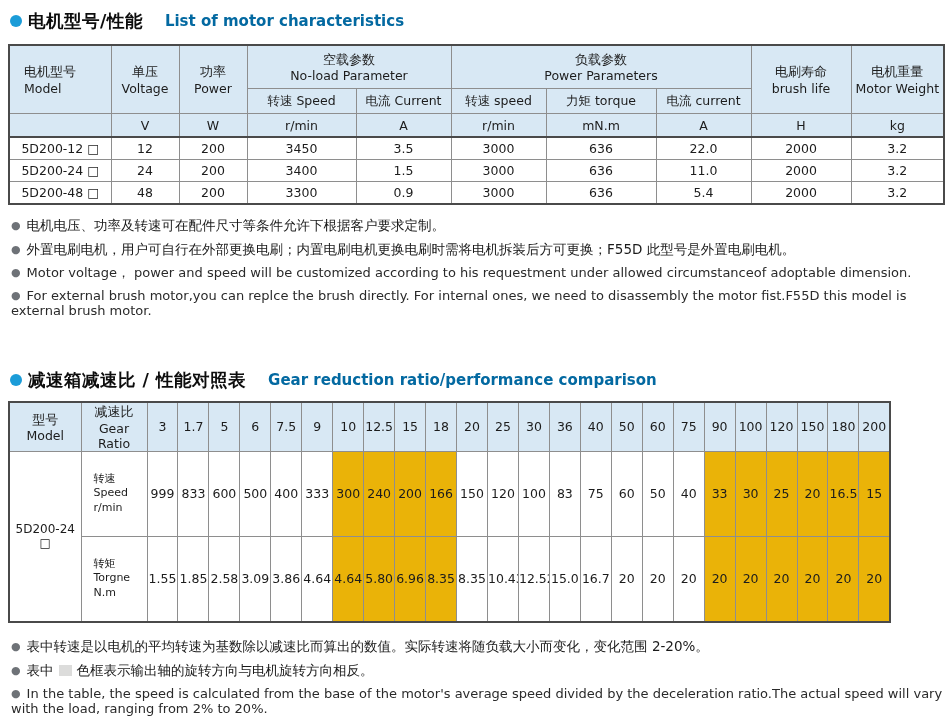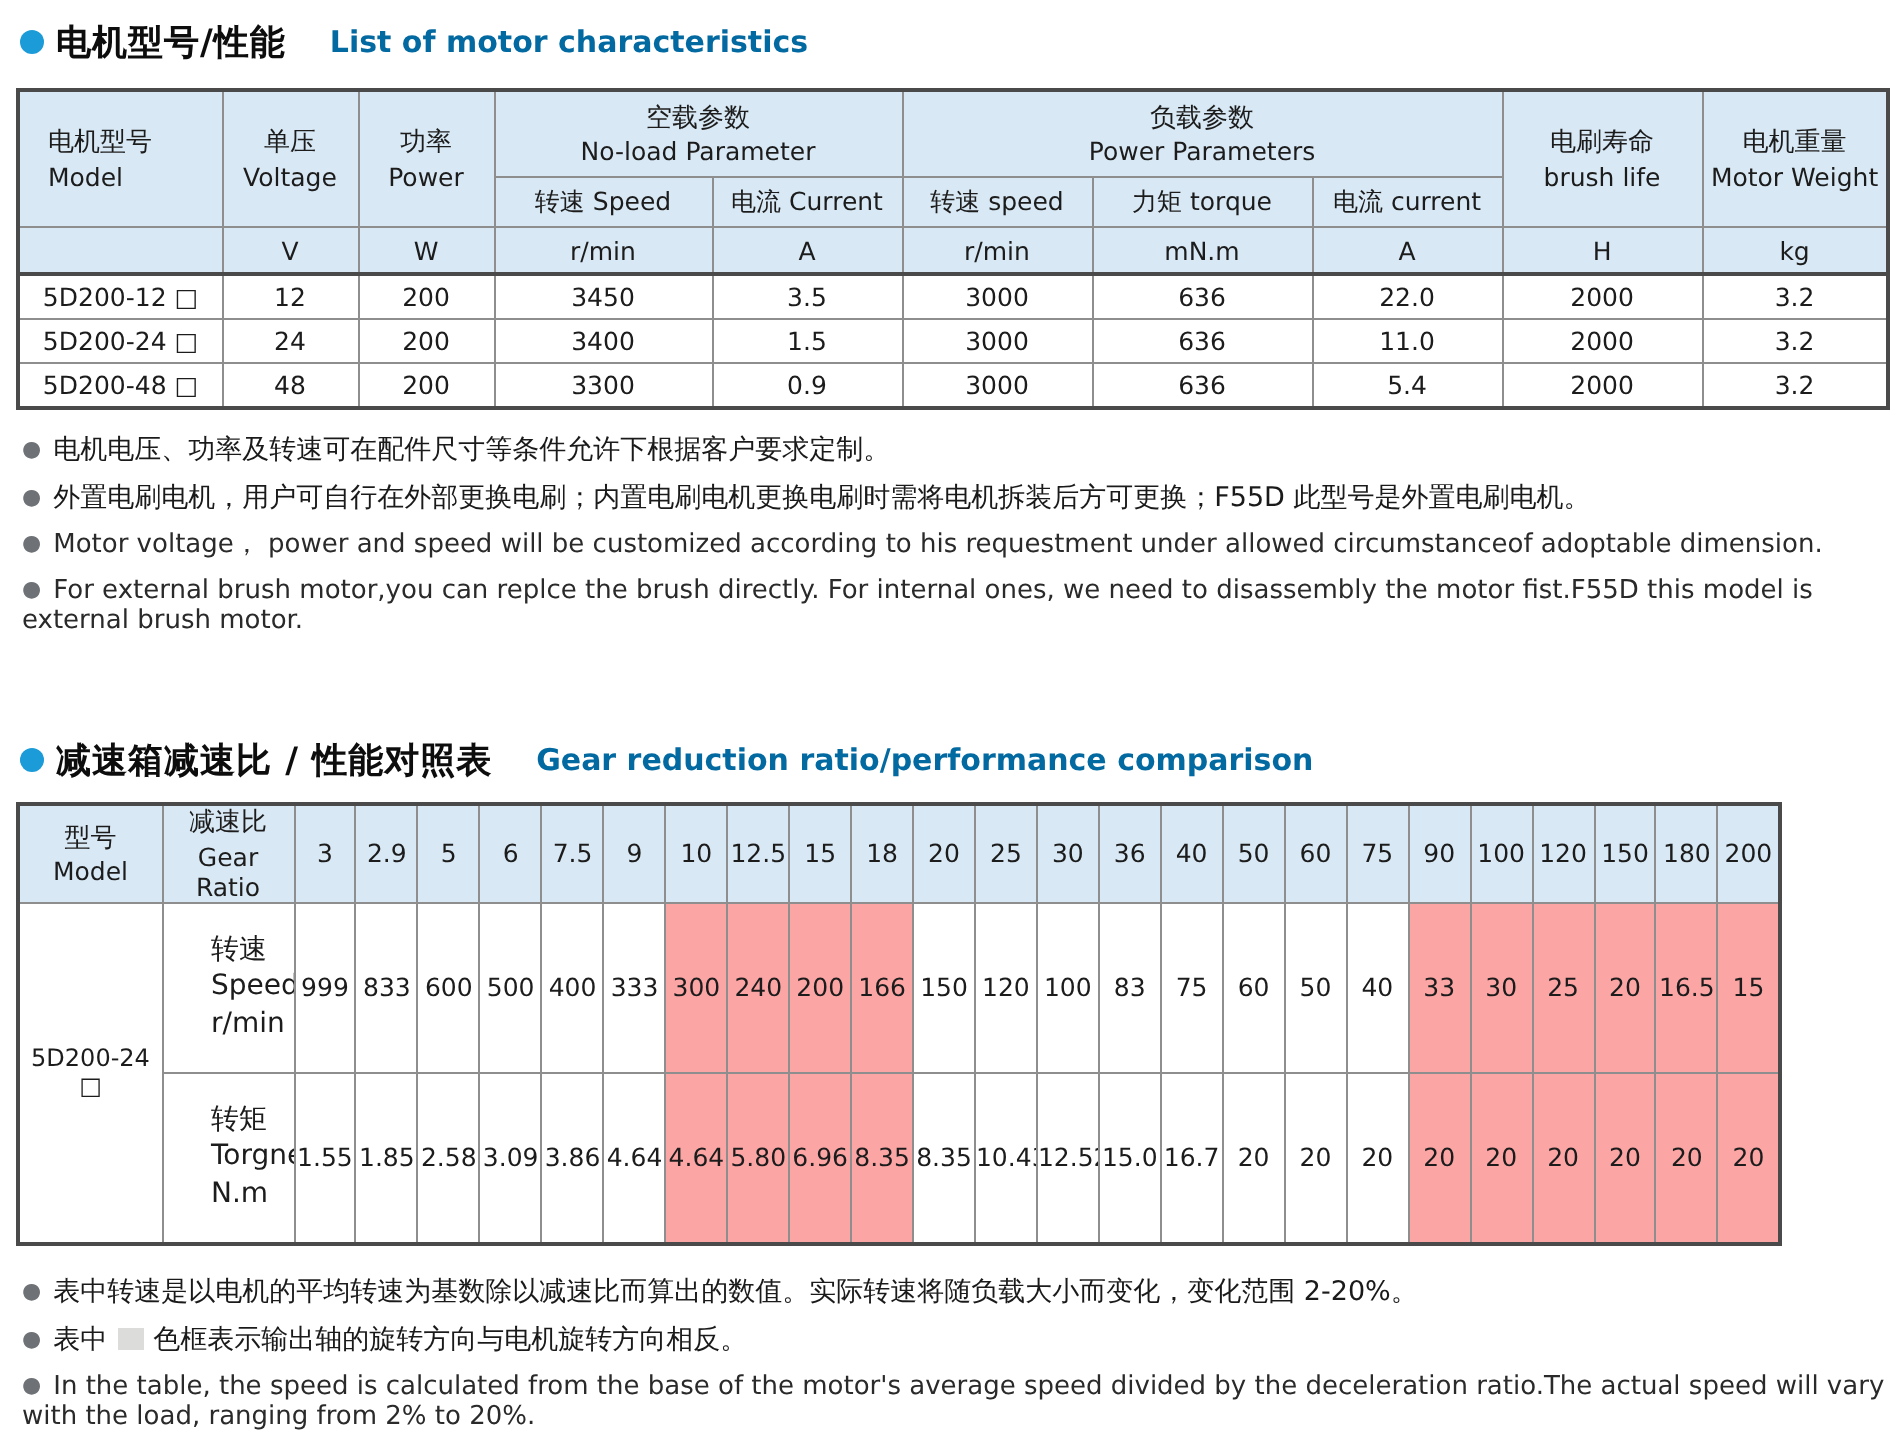--- a/index.html
+++ b/index.html
@@ -25,23 +25,23 @@
   .t1 .left{text-align:left;padding-left:14px;}
   .t1 tr.h1 td{height:42px;}
   .t1 tr.h2 td{height:24px;}
   .t1 tr.units td{height:22px;border-bottom:2px solid #4a4a4a;}
   .t1 tr.data td{height:21px;border-top:1.5px solid #5d5d5d;}
 
   
   .t2 .hdr td{background:#d8e8f4;height:48px;font-size:12.5px;}
   .t2 .h-cn{font-size:13px;line-height:1.35;}
   .t2 tr.data td{height:84px;}
-  .t2 .lbl{text-align:left;padding-left:24px;white-space:pre-line;line-height:1.35;font-size:14px;}
+  .t2 .lbl{text-align:left;padding-left:12px;white-space:pre-line;line-height:1.35;font-size:11px;}
   .t2 .model{font-size:12px;}
-  .t2 td.g{background:#fca5a5;}
+  .t2 td.g{background:#eab308;}
   .t2 tr.trq td{border-top:1.2px solid #6a6a6a;}
 
   
   .notes{margin-left:3px;}
   .note{margin-bottom:8.5px;line-height:1.15;}
   .note .b{color:#6e7277;font-size:11px;margin-right:6px;vertical-align:1px;}
   .note.cn{font-size:13.5px;color:#1a1a1a;}
   .note.en{font-size:13px;color:#2a2a2a;}
   .gbox{display:inline-block;width:13px;height:11px;background:#dcdcdb;margin:0 5px -1px 5px;}
 
@@ -190,21 +190,21 @@
         <tr class="hdr">
       <td>
         <div class="h-cn">型号</div>
         <div>Model</div>
       </td>
       <td>
         <div class="h-cn">减速比</div>
         <div>Gear Ratio</div>
       </td>
       <td>3</td>
-      <td>2.9</td>
+      <td>1.7</td>
       <td>5</td>
       <td>6</td>
       <td>7.5</td>
       <td>9</td>
       <td>10</td>
       <td>12.5</td>
       <td>15</td>
       <td>18</td>
       <td>20</td>
       <td>25</td>

